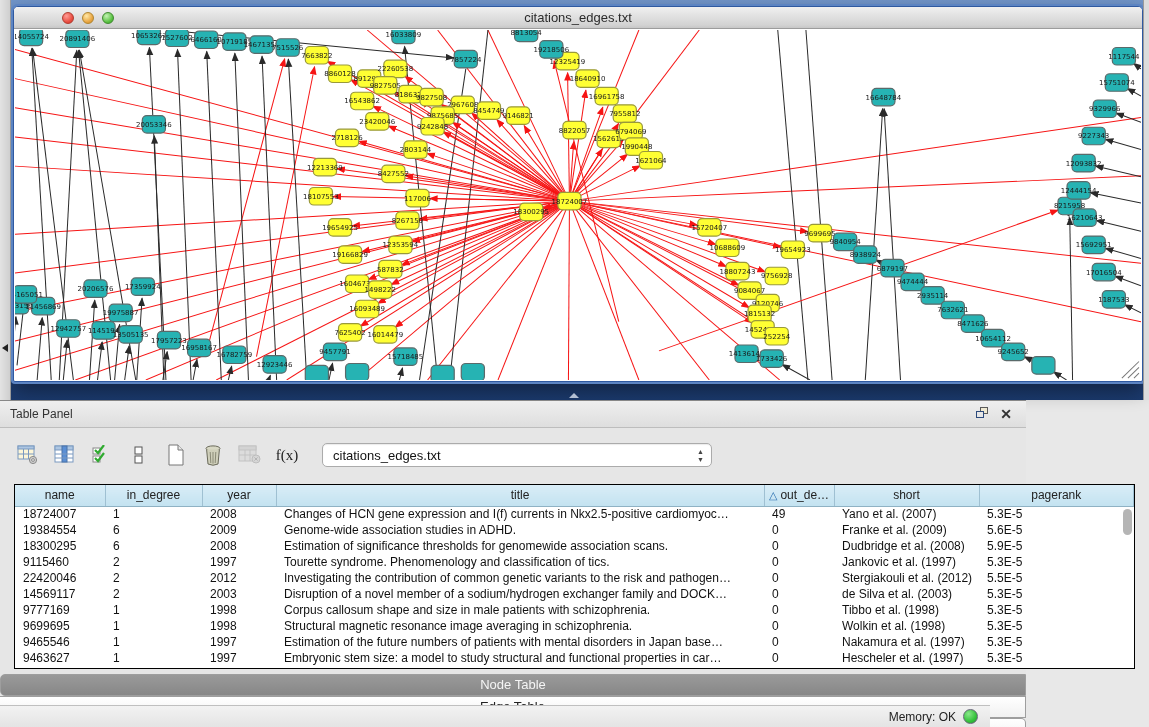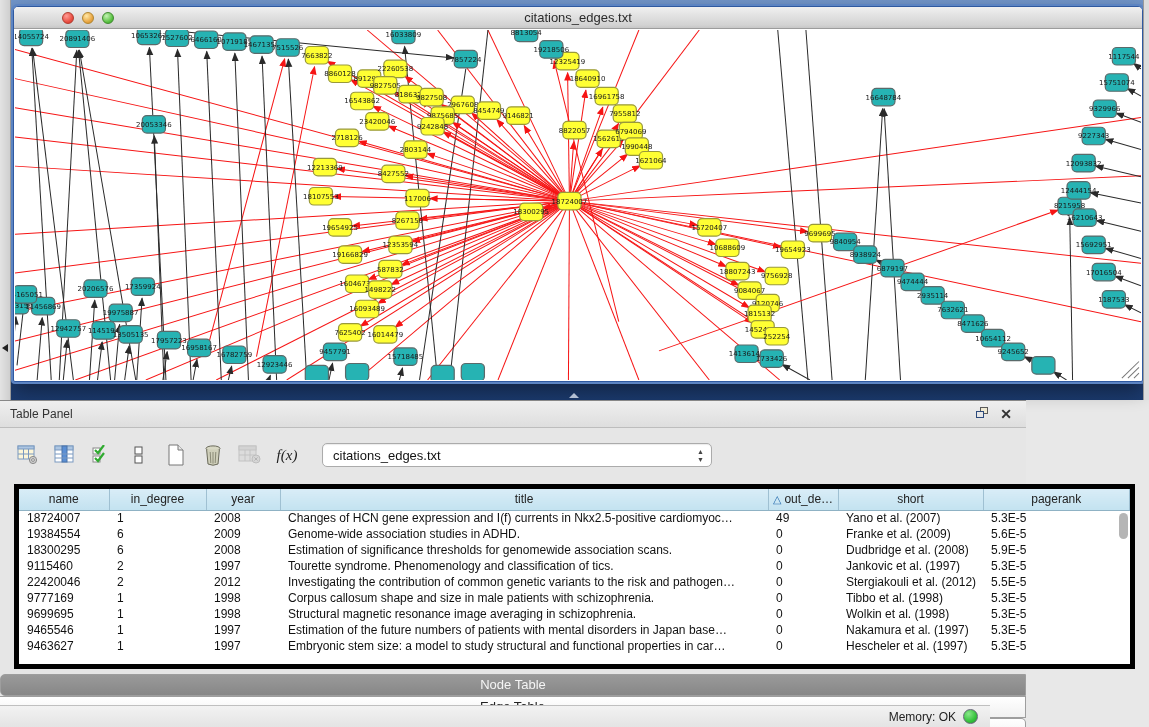--- a/index.html
+++ b/index.html
@@ -47,28 +47,28 @@
   #float-btn { right:34px; }
   #close-btn { right:10px; font-weight:bold; }
   .float-glyph { position:relative; display:inline-block; width:13px; height:12px; }
   .float-glyph .sq1 { position:absolute; left:4px; top:0; width:8px; height:7px; border:1px solid #5a5a5a; background:#efe9d2; }
   .float-glyph .sq2 { position:absolute; left:0; top:4px; width:8px; height:7px; border:1px solid #2c4a7c; background:#e6e6e6; }
 
   #toolbar { position:absolute; left:14px; top:38px; height:32px; display:flex; align-items:center; gap:9px; }
   .tool-btn { width:28px; height:28px; border:none; background:transparent; display:flex;
     align-items:center; justify-content:center; cursor:default; }
   .tool-btn.disabled { opacity:.45; }
-  .fx { font-family:"Liberation Serif", serif; font-style:italic; font-size:15px; color:#222; }
+  .fx { font-family:"Liberation Serif", serif; font-size:15px; color:#222; }
   #table-select { margin-left:12px; width:390px; height:24px; background:#fff;
     border:1px solid #ababab; border-radius:5px; position:relative; box-shadow:inset 0 1px 1px rgba(0,0,0,.08); }
   #table-select .val { position:absolute; left:10px; top:4px; font-size:13px; color:#111; }
   #table-select .stepper { position:absolute; right:7px; top:4px; font-size:7px; color:#444; line-height:8px; text-align:center; }
 
   #table-wrap { position:absolute; left:14px; top:83px; width:1121px; height:185px;
-    background:#fff; border:5px solid #000000; overflow:hidden; }
+    background:#fff; border:1px solid #000000; overflow:hidden; }
   table { border-collapse:collapse; table-layout:fixed; width:100%; }
   th { height:21px; background:linear-gradient(180deg,#d9edf7,#c3e2f0);
     border-bottom:1px solid #8fb2c4; border-right:1px solid #9fc0d2;
     font-size:12px; font-weight:normal; color:#222; text-align:center; overflow:hidden; white-space:nowrap; }
   td { height:16px; font-size:12px; color:#111; padding:0 2px 0 8px;
     overflow:hidden; white-space:nowrap; text-overflow:clip; }
   .sort-tri { color:#2a6fb0; font-size:11px; margin-right:3px; }
   #v-scroll { position:absolute; right:2px; top:24px; width:9px; height:150px; border-radius:5px; background:transparent; }
   #v-thumb { position:absolute; right:0; top:0; width:9px; height:26px; border-radius:5px; background:#b5b5b5; }
 
@@ -841,20 +841,29 @@
             <tr>
               <td>22420046</td>
               <td>2</td>
               <td>2012</td>
               <td>Investigating the contribution of common genetic variants to the risk and pathogen…</td>
               <td>0</td>
               <td>Stergiakouli et al. (2012)</td>
               <td>5.5E-5</td>
             </tr>
             <tr>
+              <td>14569117</td>
+              <td>2</td>
+              <td>2003</td>
+              <td>Disruption of a novel member of a sodium/hydrogen exchanger family and DOCK…</td>
+              <td>0</td>
+              <td>de Silva et al. (2003)</td>
+              <td>5.3E-5</td>
+            </tr>
+            <tr>
               <td>9777169</td>
               <td>1</td>
               <td>1998</td>
               <td>Corpus callosum shape and size in male patients with schizophrenia.</td>
               <td>0</td>
               <td>Tibbo et al. (1998)</td>
               <td>5.3E-5</td>
             </tr>
             <tr>
               <td>9699695</td>

